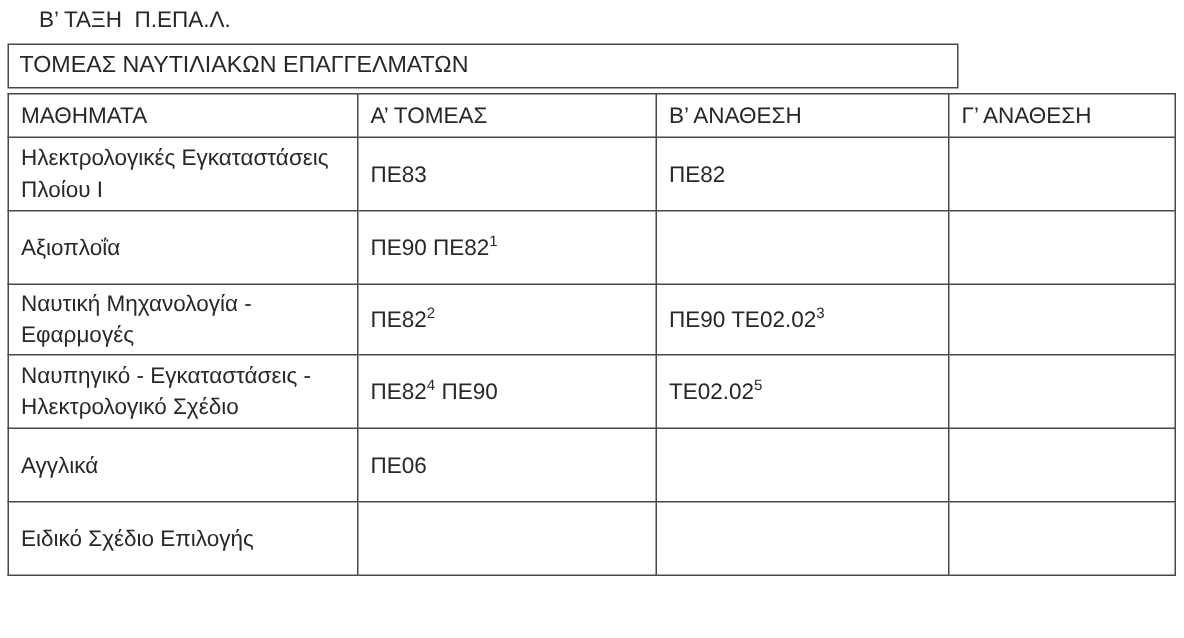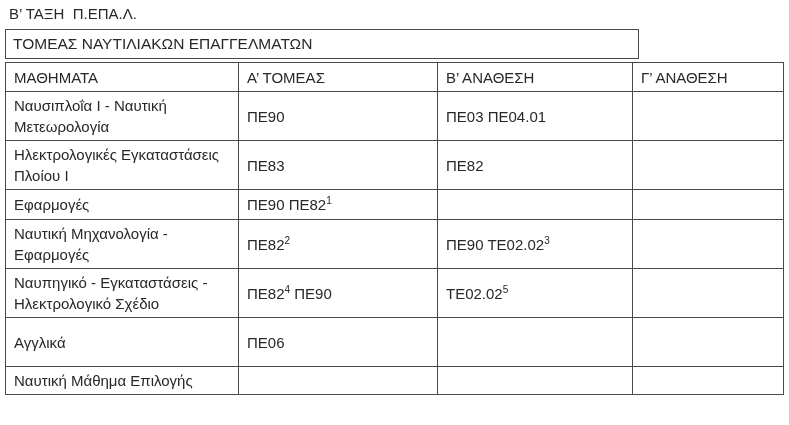--- a/index.html
+++ b/index.html
@@ -12,21 +12,21 @@
     width: 789px; height: 425px;
     background: var(--bg-color);
     font-family: "Liberation Sans", "DejaVu Sans", sans-serif;
     color: var(--text-color);
     overflow: hidden;
   }
   .page { position: relative; width: 789px; height: 425px; }
 
   .page-title {
     position: absolute;
-    left: 9px; top: 5px;
+    left: 26px; top: 5px;
     font-size: 15px;
     line-height: 18px;
     white-space: pre;
   }
 
   .sector-box {
     position: absolute;
     left: 5px; top: 29px;
     width: 634px; height: 30px;
     border: 1.5px solid var(--border-color);
@@ -88,33 +88,27 @@
     <thead>
       <tr>
         <th>ΜΑΘΗΜΑΤΑ</th>
         <th>Α’ ΤΟΜΕΑΣ</th>
         <th>Β’ ΑΝΑΘΕΣΗ</th>
         <th>Γ’ ΑΝΑΘΕΣΗ</th>
       </tr>
     </thead>
     <tbody>
         <tr>
-          <td>Ναυσιπλοΐα Ι - Ναυτική Μετεωρολογία</td>
-          <td>ΠΕ90</td>
-          <td>ΠΕ03 ΠΕ04.01</td>
-          <td></td>
-        </tr>
-        <tr>
           <td>Ηλεκτρολογικές Εγκαταστάσεις Πλοίου Ι</td>
           <td>ΠΕ83</td>
           <td>ΠΕ82</td>
           <td></td>
         </tr>
         <tr>
-          <td>Εφαρμογές</td>
+          <td>Αξιοπλοΐα</td>
           <td>ΠΕ90 ΠΕ82<sup class="fn">1</sup></td>
           <td></td>
           <td></td>
         </tr>
         <tr>
           <td>Ναυτική Μηχανολογία - Εφαρμογές</td>
           <td>ΠΕ82<sup class="fn">2</sup></td>
           <td>ΠΕ90 ΤΕ02.02<sup class="fn">3</sup></td>
           <td></td>
         </tr>
@@ -124,21 +118,21 @@
           <td>ΤΕ02.02<sup class="fn">5</sup></td>
           <td></td>
         </tr>
         <tr>
           <td>Αγγλικά</td>
           <td>ΠΕ06</td>
           <td></td>
           <td></td>
         </tr>
         <tr>
-          <td>Ναυτική Μάθημα Επιλογής</td>
+          <td>Ειδικό Σχέδιο Επιλογής</td>
           <td></td>
           <td></td>
           <td></td>
         </tr>
       </tbody>
   </table>
 
 </div>
 
 </body></html>

